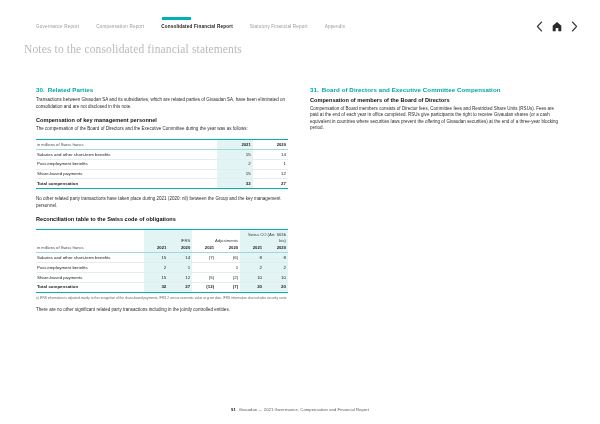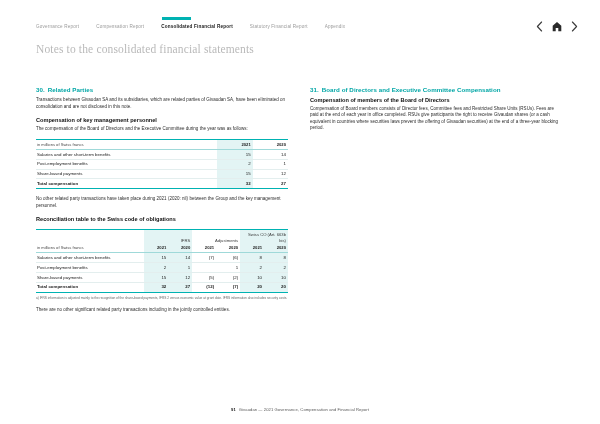--- a/index.html
+++ b/index.html
@@ -62,21 +62,21 @@
     gap: 9px;
     padding-bottom: 6px;
     color: #3a3a3a;
   }
   .navicons svg { display: block; }
 
   
   .page-title {
     position: absolute;
     top: 43px;
-    left: 36px;
+    left: 24px;
     font-family: "Liberation Serif", serif;
     font-size: 11.5px;
     color: #b9b9b9;
     letter-spacing: .15px;
   }
 
   
   .columns {
     position: absolute;
     top: 86px;

